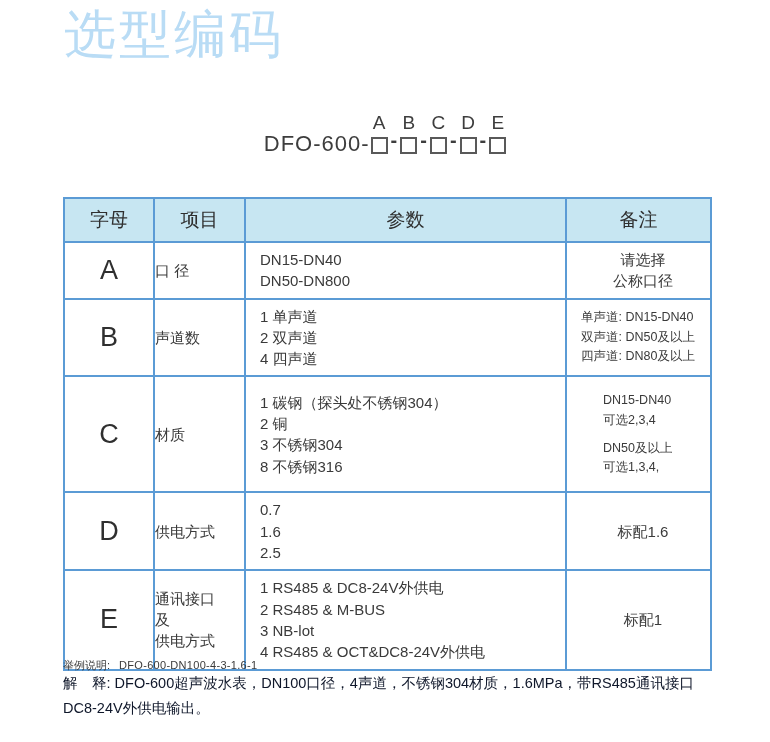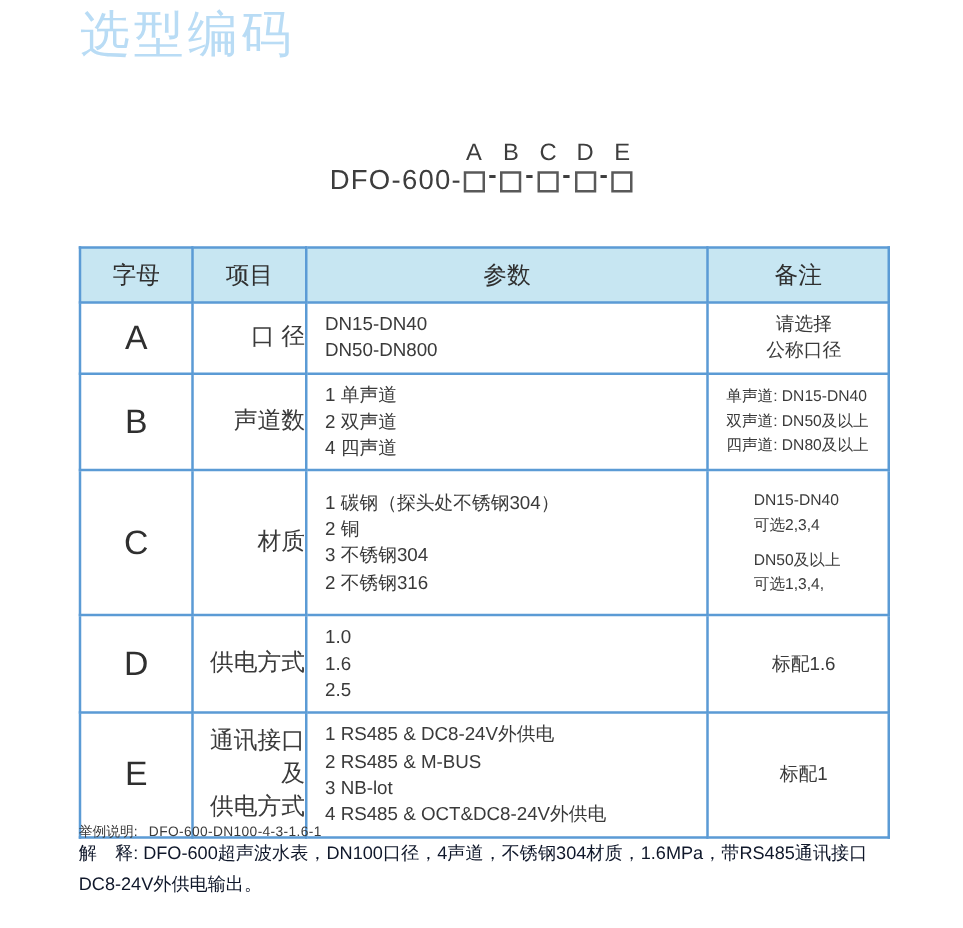--- a/index.html
+++ b/index.html
@@ -6,21 +6,21 @@
   html,body { background:#ffffff; }
   body {
     width:770px; height:742px; position:relative; overflow:hidden;
     font-family:"Liberation Sans","DejaVu Sans",sans-serif;
     color:#3a3a3a;
   }
 
   
   .title {
     position:absolute; top:0px; left:64px;
-    font-size:40px; font-weight:500; letter-spacing:3px;
+    font-size:52px; font-weight:500; letter-spacing:3px;
     color:var(--title_blue,#b9dcf5);
   }
 
   
   .code-diagram {
     position:absolute; top:112px; left:0; width:770px;
     display:flex; justify-content:center; align-items:flex-end;
   }
   .code-prefix {
     font-size:22px; font-weight:500; color:#3d3d3d;
@@ -38,21 +38,21 @@
   }
   .sel-table th, .sel-table td { border:2px solid var(--border_blue,#5b9bd5); vertical-align:middle; }
   .sel-table th {
     background:var(--header_bg,#c7e6f2);
     font-size:19px; font-weight:500; color:#2f2f2f; height:44px;
   }
   .col-letter { width:90px; } .col-item { width:91px; }
   .col-param { width:321px; } .col-note { width:145px; }
 
   .cell-letter { text-align:center; font-size:27px; color:#2f2f2f; }
-  .cell-item   { text-align:right; font-size:19px; line-height:1.4; }
+  .cell-item   { text-align:left; font-size:15px; line-height:1.4; }
   .cell-param  { font-size:15px; line-height:1.42; padding:6px 6px 6px 14px; }
   .cell-note   { font-size:15px; line-height:1.45; }
   .cell-note.center { text-align:center;padding-left:9px; }
   .cell-note.small  { font-size:12.5px; line-height:1.55; padding-left:14px; }
   .cell-note.indent { font-size:12.5px; line-height:1.55; padding-left:36px; }
   .row-a td { height:55px; } .row-b td { height:70px; } .row-c td { height:116px; }
   .row-d td { height:67px; } .row-e td { height:95px; }
   .line-gap { height:9px; }
 
   
@@ -147,37 +147,37 @@
     </tr>
     <tr class="row-c">
       <td class="cell-letter">C</td>
       <td class="cell-item">
           <div>材质</div>
         </td>
       <td class="cell-param">
           <div>1 碳钢（探头处不锈钢304）</div>
           <div>2 铜</div>
           <div>3 不锈钢304</div>
-          <div>2 不锈钢316</div>
+          <div>8 不锈钢316</div>
         </td>
       <td class="cell-note indent">
           <div>DN15-DN40</div>
           <div>可选2,3,4</div>
           <div class="line-gap"></div>
           <div>DN50及以上</div>
           <div>可选1,3,4,</div>
         </td>
     </tr>
     <tr class="row-d">
       <td class="cell-letter">D</td>
       <td class="cell-item">
           <div>供电方式</div>
         </td>
       <td class="cell-param">
-          <div>1.0</div>
+          <div>0.7</div>
           <div>1.6</div>
           <div>2.5</div>
         </td>
       <td class="cell-note center">
           <div>标配1.6</div>
         </td>
     </tr>
     <tr class="row-e">
       <td class="cell-letter">E</td>
       <td class="cell-item">

